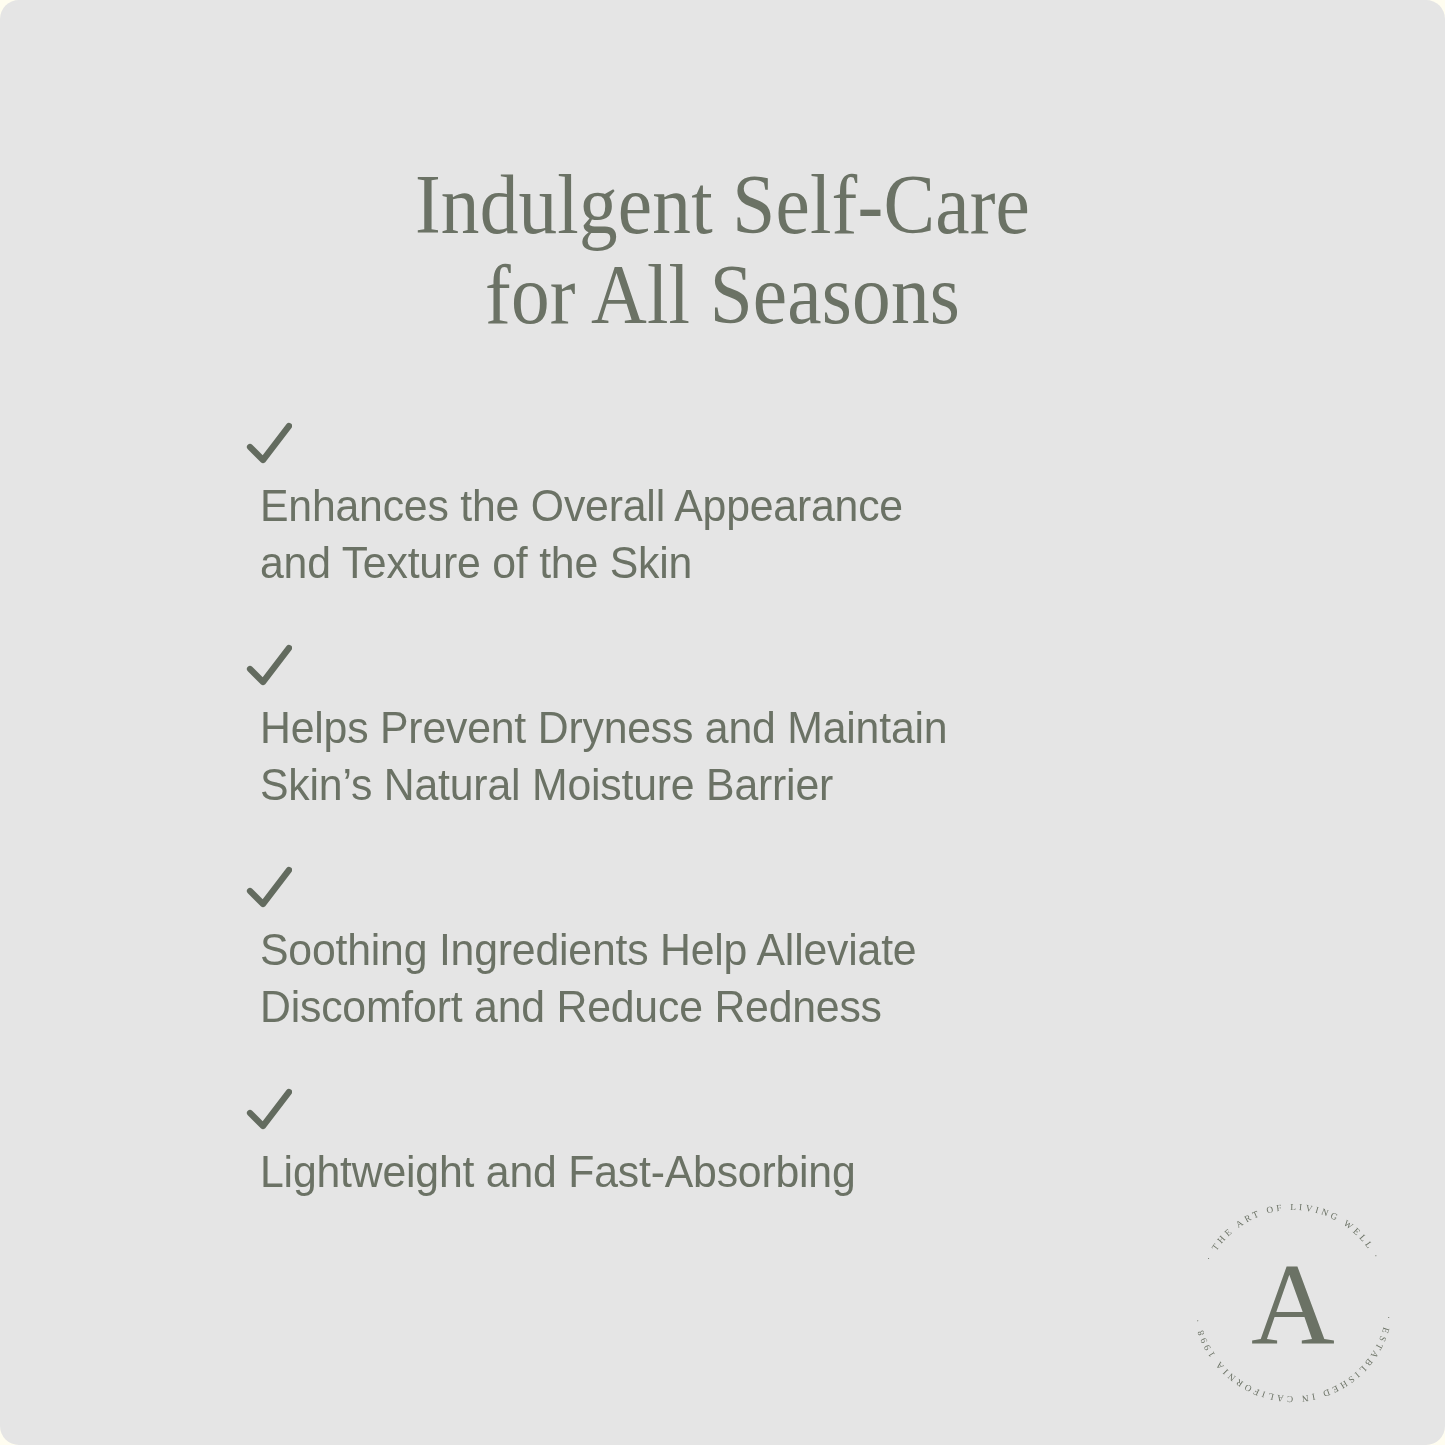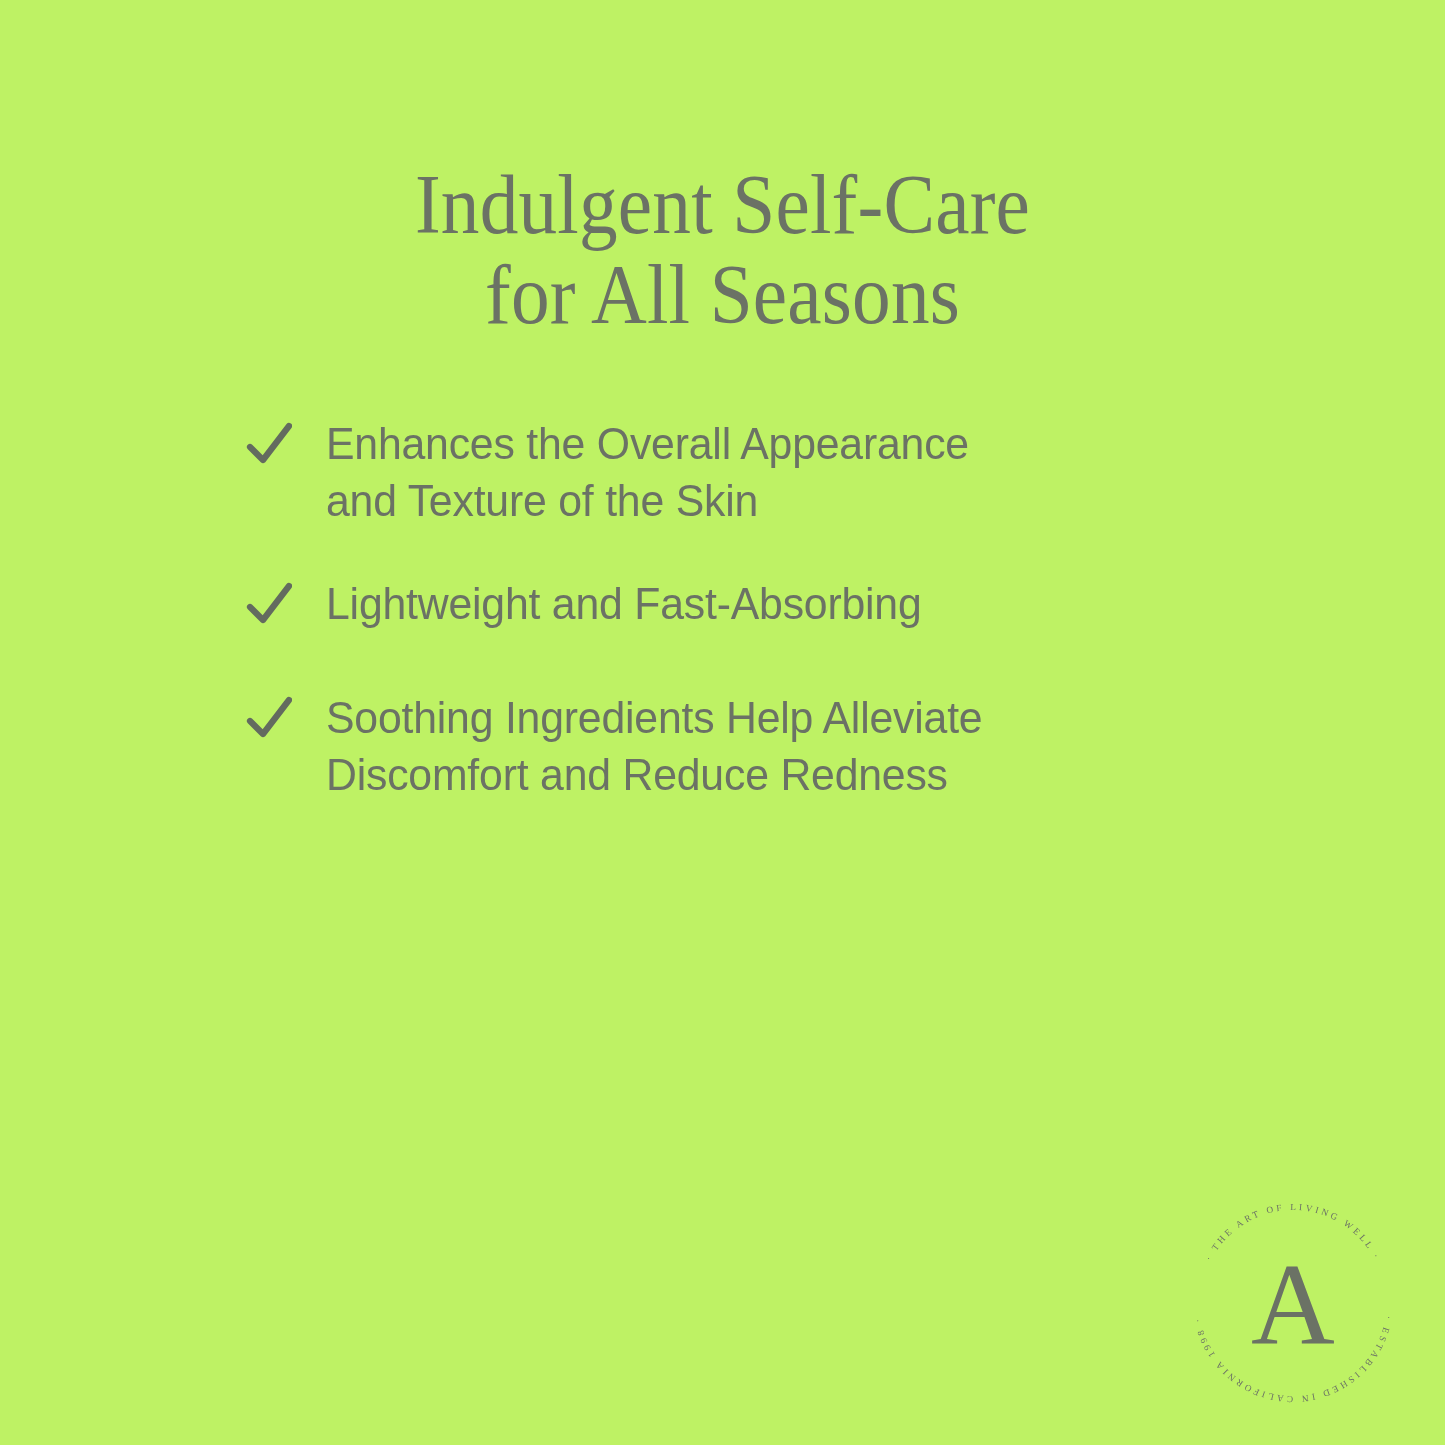--- a/index.html
+++ b/index.html
@@ -11,21 +11,22 @@
     height: 1445px;
     background: #fffdf0;
     font-family: "Liberation Sans", sans-serif;
     overflow: hidden;
   }
 
   .canvas {
     position: relative;
     width: 1445px;
     height: 1445px;
-    background: #bef264;
+    background: #e5e5e5;
+    border-radius: 19px;
   }
 
   
   .title-block {
     position: absolute;
     left: 0;
     top: 160px;
     width: 1445px;
     text-align: center;
   }
@@ -44,20 +45,21 @@
     position: absolute;
     left: 240px;
     top: 415px;
     width: 960px;
   }
   .list-item {
     position: relative;
     display: flex;
     align-items: flex-start;
     margin-bottom: 46px;
+    flex-direction: column;
   }
   .list-item.tight {
     margin-bottom: 52px;
   }
   .check-icon {
     flex: 0 0 auto;
     width: 60px;
     height: 56px;
     margin-top: 6px;
     margin-left: 6px;
@@ -125,41 +127,52 @@
           <path d="M4 26 L17 39 L43 5" fill="none" stroke="#636b5f" stroke-width="6.2" stroke-linecap="round" stroke-linejoin="round"></path>
         </svg>
       </span>
       <span class="item-text">
         <span>Enhances the Overall Appearance</span>
         <span class="l2">and Texture of the Skin</span>
       </span>
     </div>
 
 
-
-    <div class="list-item tight">
+    <div class="list-item">
       <span class="check-icon">
         <svg viewBox="0 0 46 46" xmlns="http://www.w3.org/2000/svg">
           <path d="M4 26 L17 39 L43 5" fill="none" stroke="#636b5f" stroke-width="6.2" stroke-linecap="round" stroke-linejoin="round"></path>
         </svg>
       </span>
       <span class="item-text">
-        <span>Lightweight and Fast-Absorbing</span>
+        <span>Helps Prevent Dryness and Maintain</span>
+        <span class="l2">Skin’s Natural Moisture Barrier</span>
       </span>
     </div>
 
     <div class="list-item">
       <span class="check-icon">
         <svg viewBox="0 0 46 46" xmlns="http://www.w3.org/2000/svg">
           <path d="M4 26 L17 39 L43 5" fill="none" stroke="#636b5f" stroke-width="6.2" stroke-linecap="round" stroke-linejoin="round"></path>
         </svg>
       </span>
       <span class="item-text">
         <span>Soothing Ingredients Help Alleviate</span>
         <span class="l2">Discomfort and Reduce Redness</span>
+      </span>
+    </div>
+
+    <div class="list-item tight">
+      <span class="check-icon">
+        <svg viewBox="0 0 46 46" xmlns="http://www.w3.org/2000/svg">
+          <path d="M4 26 L17 39 L43 5" fill="none" stroke="#636b5f" stroke-width="6.2" stroke-linecap="round" stroke-linejoin="round"></path>
+        </svg>
+      </span>
+      <span class="item-text">
+        <span>Lightweight and Fast-Absorbing</span>
       </span>
     </div>
 
 
   </div>
 
   <div class="seal">
     <svg viewBox="0 0 220 220" xmlns="http://www.w3.org/2000/svg">
       <defs>
         <path id="arcTop" d="M 18 110 A 92 92 0 0 1 202 110" fill="none"></path>

